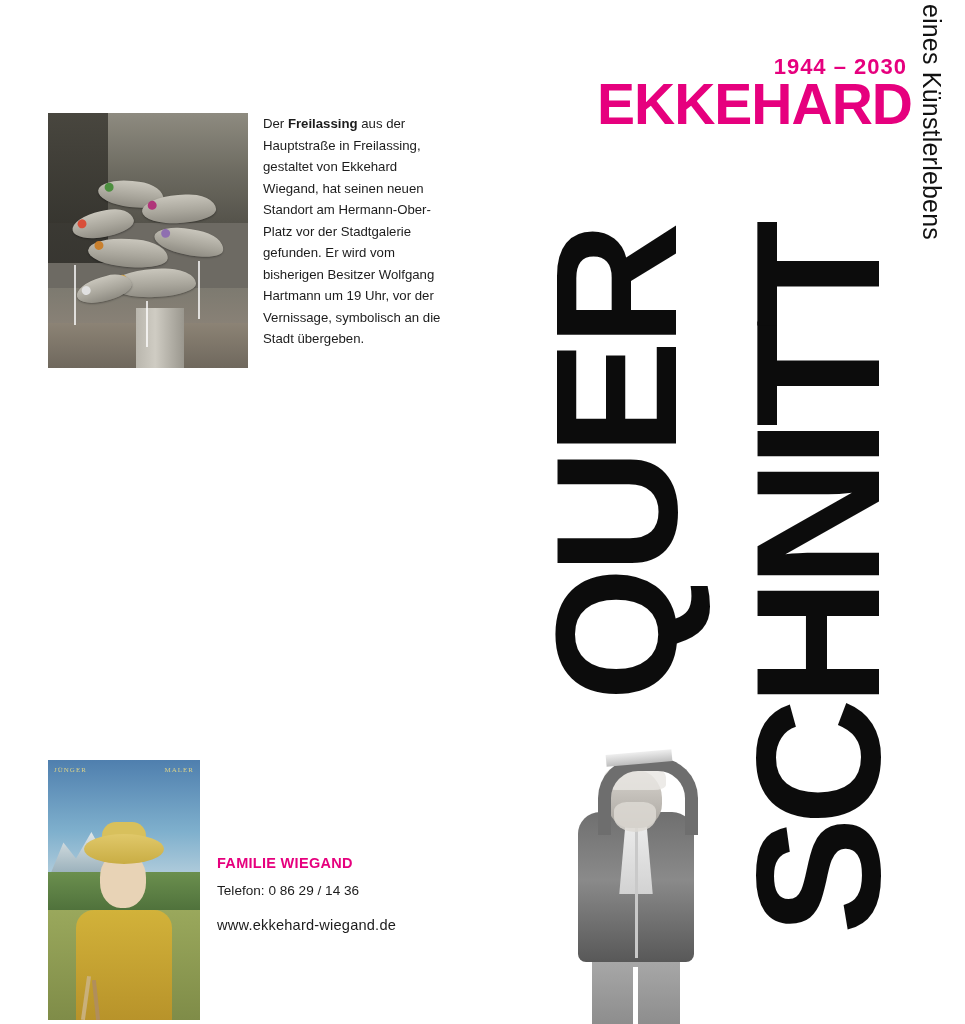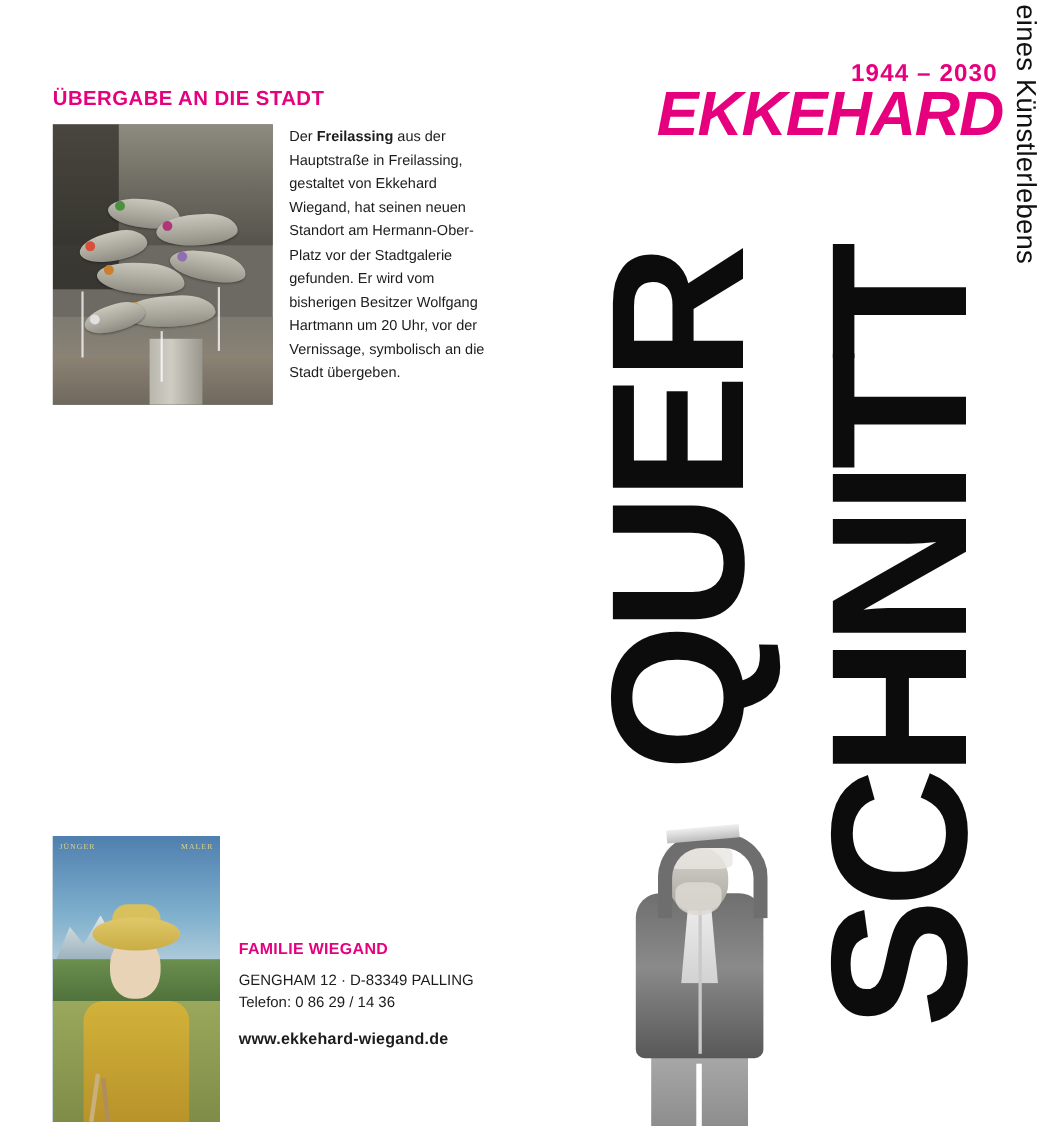--- a/index.html
+++ b/index.html
@@ -166,21 +166,21 @@
     margin-bottom: 10px;
   }
   .contact-line {
     font-size: 13.6px;
     line-height: 20px;
     color: #1c1c1c;
   }
   .contact-web {
     margin-top: 16px;
     font-size: 14.6px;
-    font-weight: bold;
+    font-weight: normal;
     color: #1c1c1c;
     letter-spacing: 0.2px;
   }
 
   
   .right-panel {
     position: absolute;
     left: 500px;
     top: 0;
     width: 465px;
@@ -201,21 +201,20 @@
     position: absolute;
     color: #e6007e;
     font-weight: bold;
     letter-spacing: -1px;
     line-height: 1;
   }
   .artist-first {
     right: 53px;
     top: 76px;
     font-size: 57px;
-    font-style: italic;
   }
   .artist-last {
     right: 53px;
     top: 132px;
     font-size: 57px;
   }
 
   .subtitle-vert {
     position: absolute;
     right: 48px;
@@ -310,21 +309,20 @@
   .ap-leggap {
     position:absolute; left:93px; top:215px; width:5px; height:57px;
     background:#fff;
   }
 </style>
 </head>
 <body>
 
 <div class="left-panel">
 
-  <div class="section-heading">ÜBERGABE AN DIE STADT</div>
 
   <div class="fountain-photo">
     <div class="sky"></div>
     <div class="wall"></div>
     <div class="ground2"></div>
     <div class="ground"></div>
     <div class="pedestal"></div>
     <div class="cluster">
       <div class="fish" style="left:4px;  top:38px; width:62px; height:26px; transform:rotate(-12deg);">
           <div class="eye" style="background:#d94f3a;"></div>
@@ -347,21 +345,21 @@
       <div class="fish" style="left:8px;  top:104px;width:56px; height:24px; transform:rotate(-16deg);">
           <div class="eye" style="background:#e0e0e0;"></div>
         </div>
       <div class="drip" style="left:6px;  top:92px;  height:60px;"></div>
       <div class="drip" style="left:78px; top:128px; height:46px;"></div>
       <div class="drip" style="left:130px;top:88px;  height:58px;"></div>
     </div>
   </div>
 
   <div class="body-text">
-    <span>Der </span><b>Freilassing</b><span> aus der Hauptstraße in Freilassing, gestaltet von Ekkehard Wiegand, hat seinen neuen Standort am Hermann-Ober-Platz vor der Stadtgalerie gefunden. Er wird vom bisherigen Besitzer Wolfgang Hartmann um 20 Uhr, vor der Vernissage, symbolisch an die Stadt übergeben.</span>
+    <span>Der </span><b>Freilassing</b><span> aus der Hauptstraße in Freilassing, gestaltet von Ekkehard Wiegand, hat seinen neuen Standort am Hermann-Ober-Platz vor der Stadtgalerie gefunden. Er wird vom bisherigen Besitzer Wolfgang Hartmann um 19 Uhr, vor der Vernissage, symbolisch an die Stadt übergeben.</span>
   </div>
 
   <div class="painting-photo">
     <div class="p-sky"></div>
     <div class="p-mount"></div>
     <div class="p-green"></div>
     <div class="p-bottom"></div>
     <div class="p-coat"></div>
     <div class="p-face"></div>
     <div class="p-hatcrown"></div>
@@ -369,21 +367,20 @@
     <div class="p-brush"></div>
     <div class="p-brush2"></div>
     <div class="p-title">
       <span>JÜNGER</span>
       <span>MALER</span>
     </div>
   </div>
 
   <div class="contact">
     <div class="contact-name">FAMILIE WIEGAND</div>
-    <div class="contact-line">GENGHAM 12 · D-83349 PALLING</div>
     <div class="contact-line">Telefon: 0 86 29 / 14 36</div>
     <div class="contact-web">www.ekkehard-wiegand.de</div>
   </div>
 </div>
 
 <div class="right-panel">
 
   <div class="years">1944 – 2030</div>
   <div class="artist-first">EKKEHARD</div>
 

